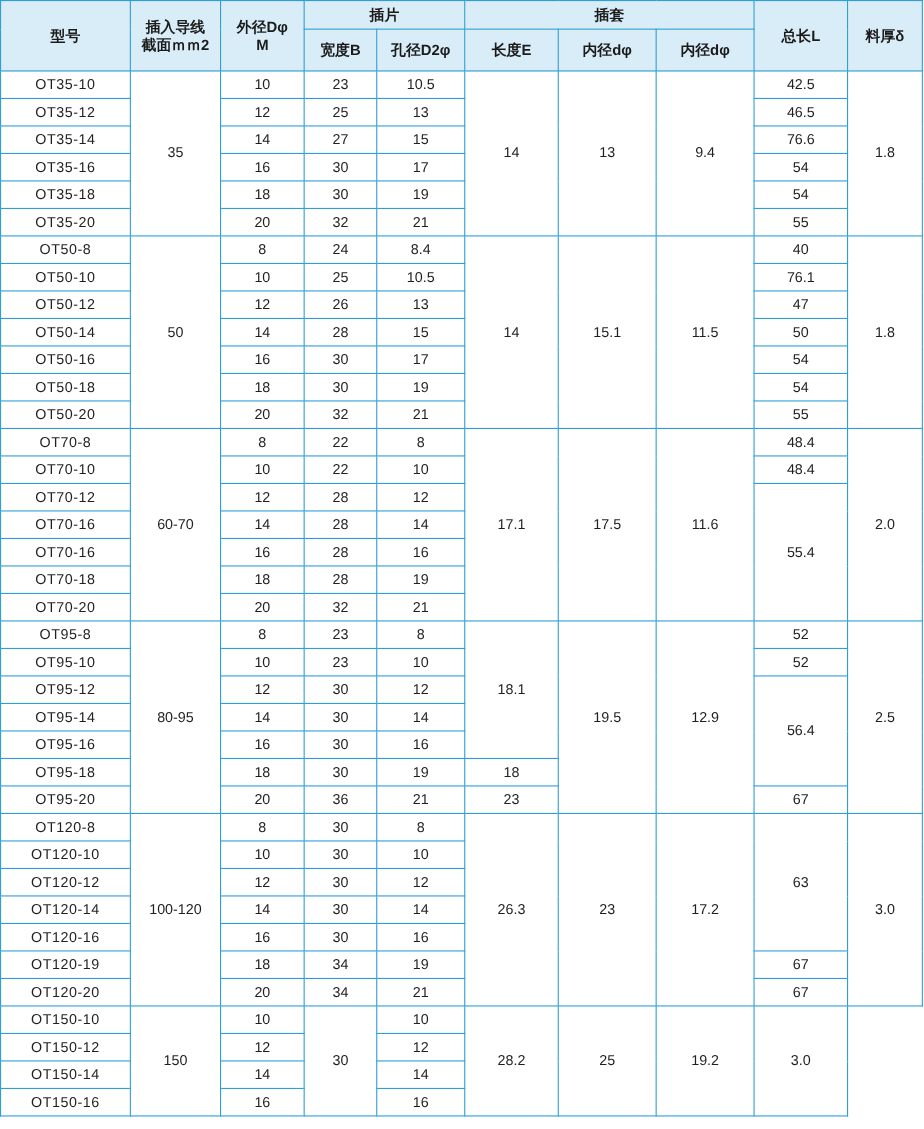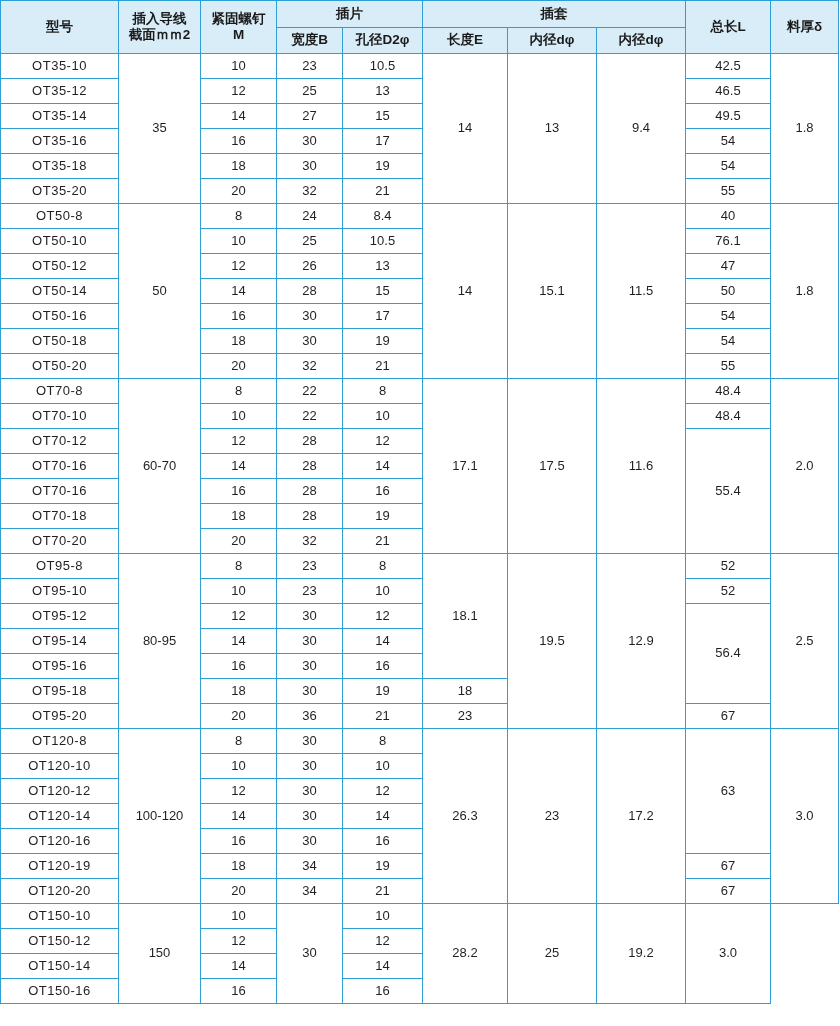--- a/index.html
+++ b/index.html
@@ -30,21 +30,21 @@
   #spec-table thead th {
     background: #d9edf8;
     font-weight: bold;
     font-size: 13.5px;
     color: #1b1b1b;
   }
   .hdr-top {
     height: 26px;
   }
   .hdr-sub {
-    height: 26px;
+    height: 38px;
     margin-left: 28px;
   }
   .hdr-tall {
     height: 52px;
   }
   td.model {
     text-align: left;
     padding-left: 16px;
     letter-spacing: 0.5px;
     font-size: 13px;
@@ -84,21 +84,21 @@
       <col class="c-thick">
   </colgroup>
   <thead>
     <tr class="hdr-top">
       <th rowspan="2" class="hdr-tall">型号</th>
       <th rowspan="2" class="hdr-tall">
         <div>插入导线</div>
         <div>截面ｍｍ2</div>
       </th>
       <th rowspan="2" class="hdr-tall">
-        <div>紧固螺钉</div>
+        <div>外径Dφ</div>
         <div>M</div>
       </th>
       <th colspan="2">插片</th>
       <th colspan="3">插套</th>
       <th rowspan="2" class="hdr-tall">总长L</th>
       <th rowspan="2" class="hdr-tall">料厚δ</th>
     </tr>
     <tr class="hdr-sub">
       <th>宽度B</th>
       <th>孔径D2φ</th>
@@ -125,21 +125,21 @@
         <td class="num">12</td>
         <td class="num">25</td>
         <td class="num">13</td>
         <td class="num">46.5</td>
       </tr>
       <tr>
         <td class="model">OT35-14</td>
         <td class="num">14</td>
         <td class="num">27</td>
         <td class="num">15</td>
-        <td class="num">49.5</td>
+        <td class="num">76.6</td>
       </tr>
       <tr>
         <td class="model">OT35-16</td>
         <td class="num">16</td>
         <td class="num">30</td>
         <td class="num">17</td>
         <td class="num">54</td>
       </tr>
       <tr>
         <td class="model">OT35-18</td>

